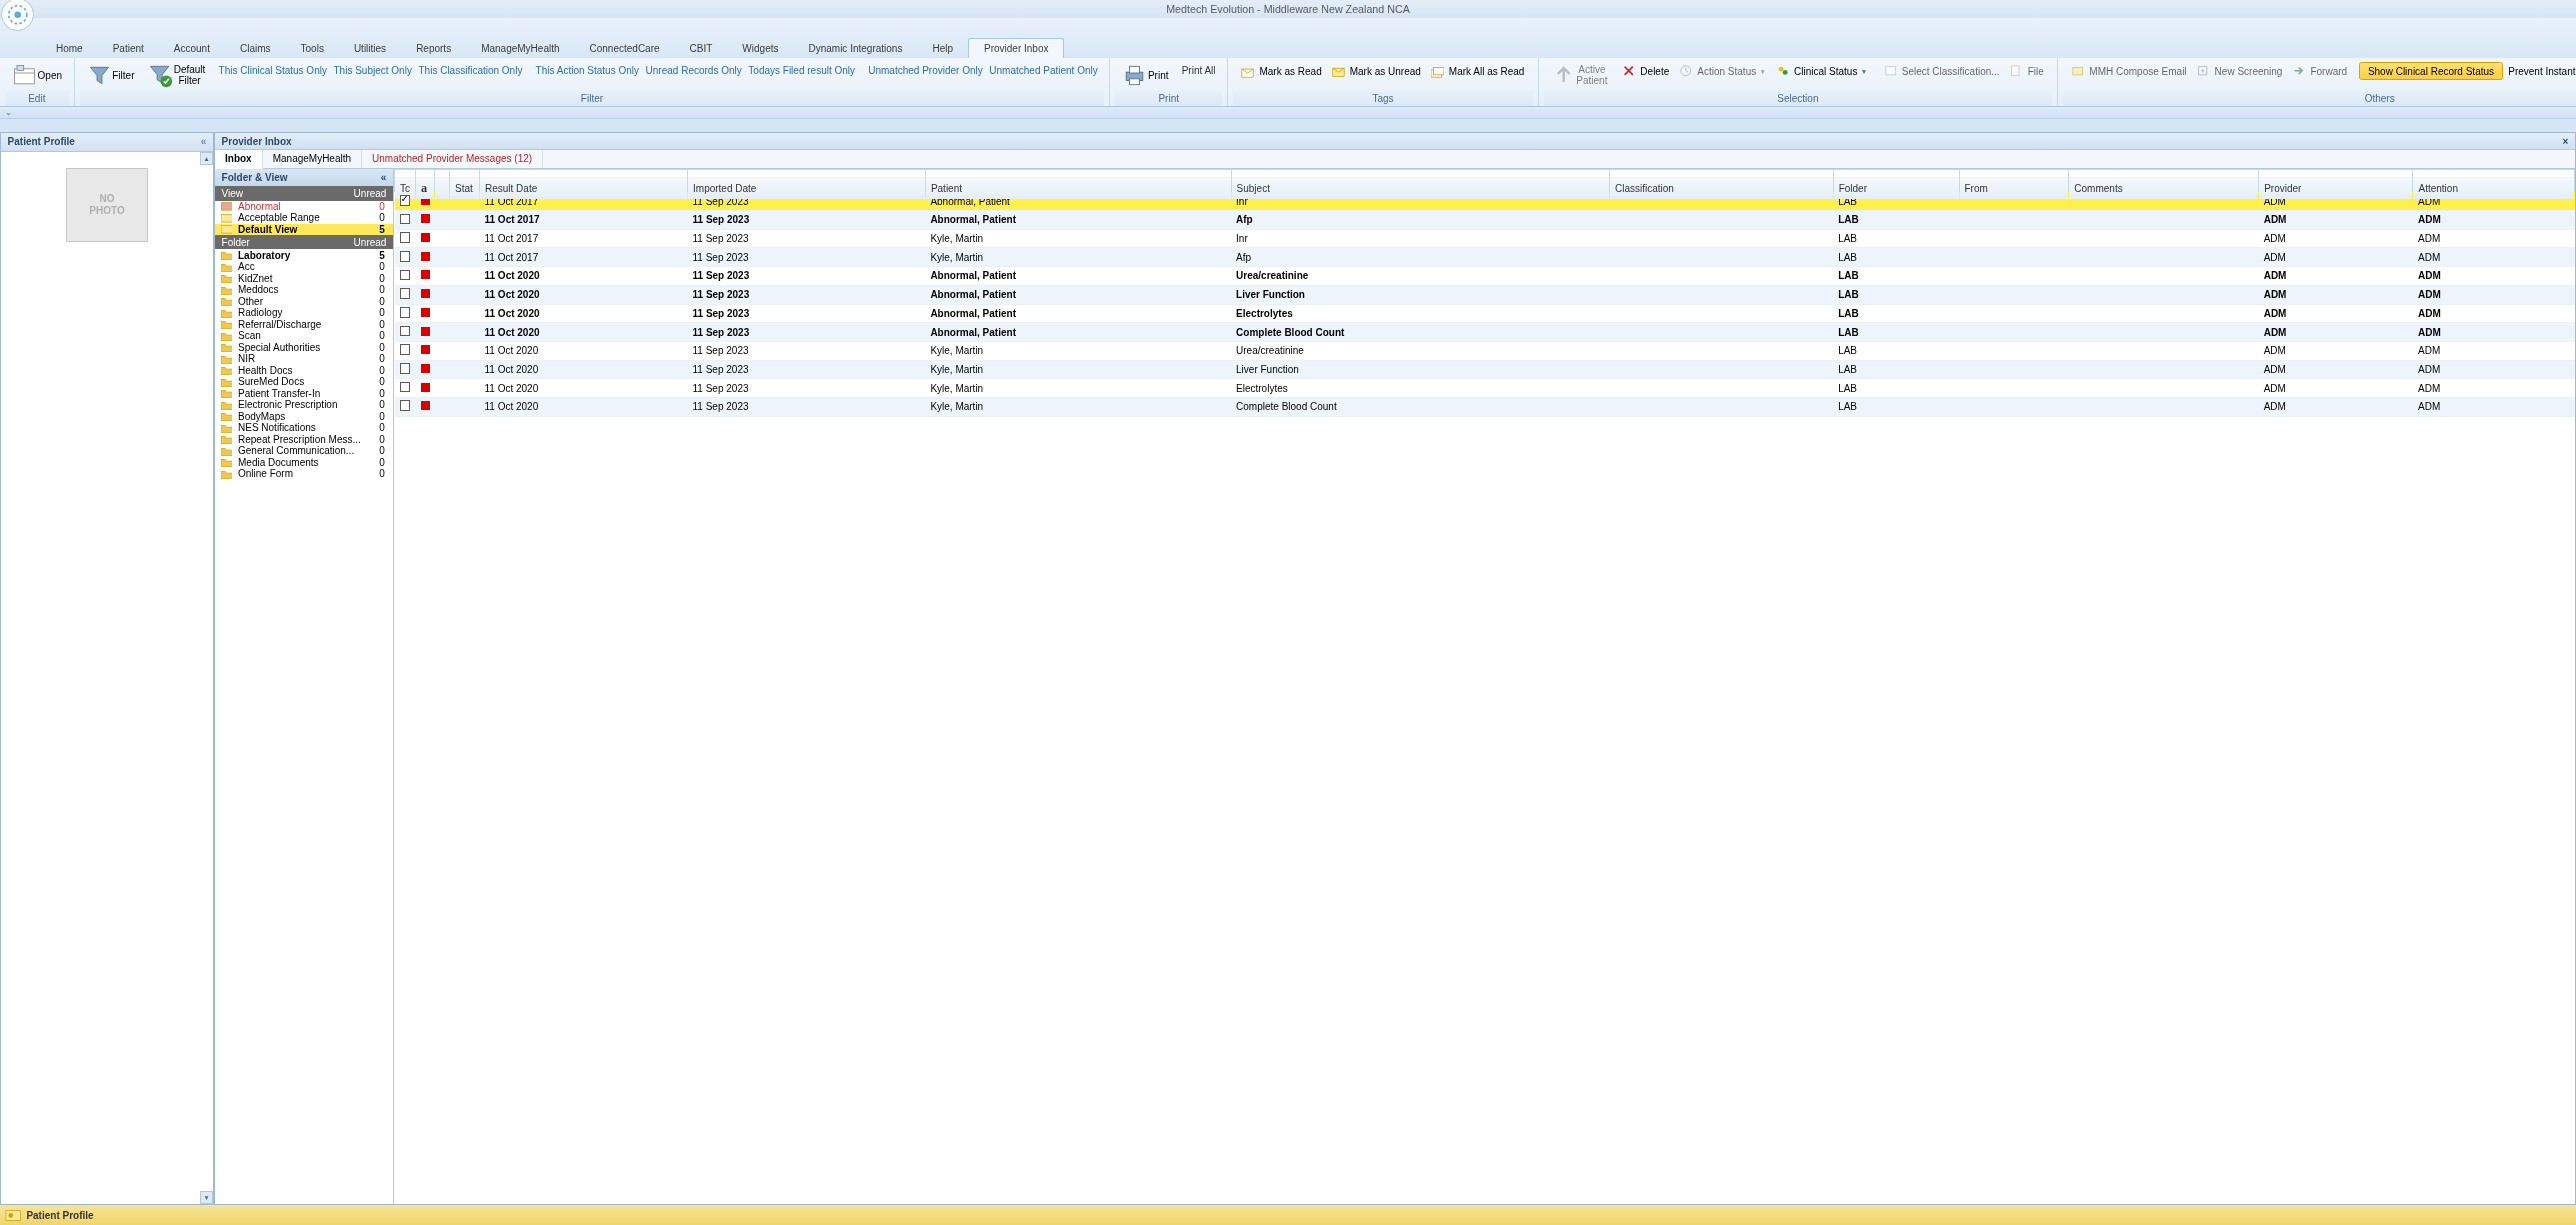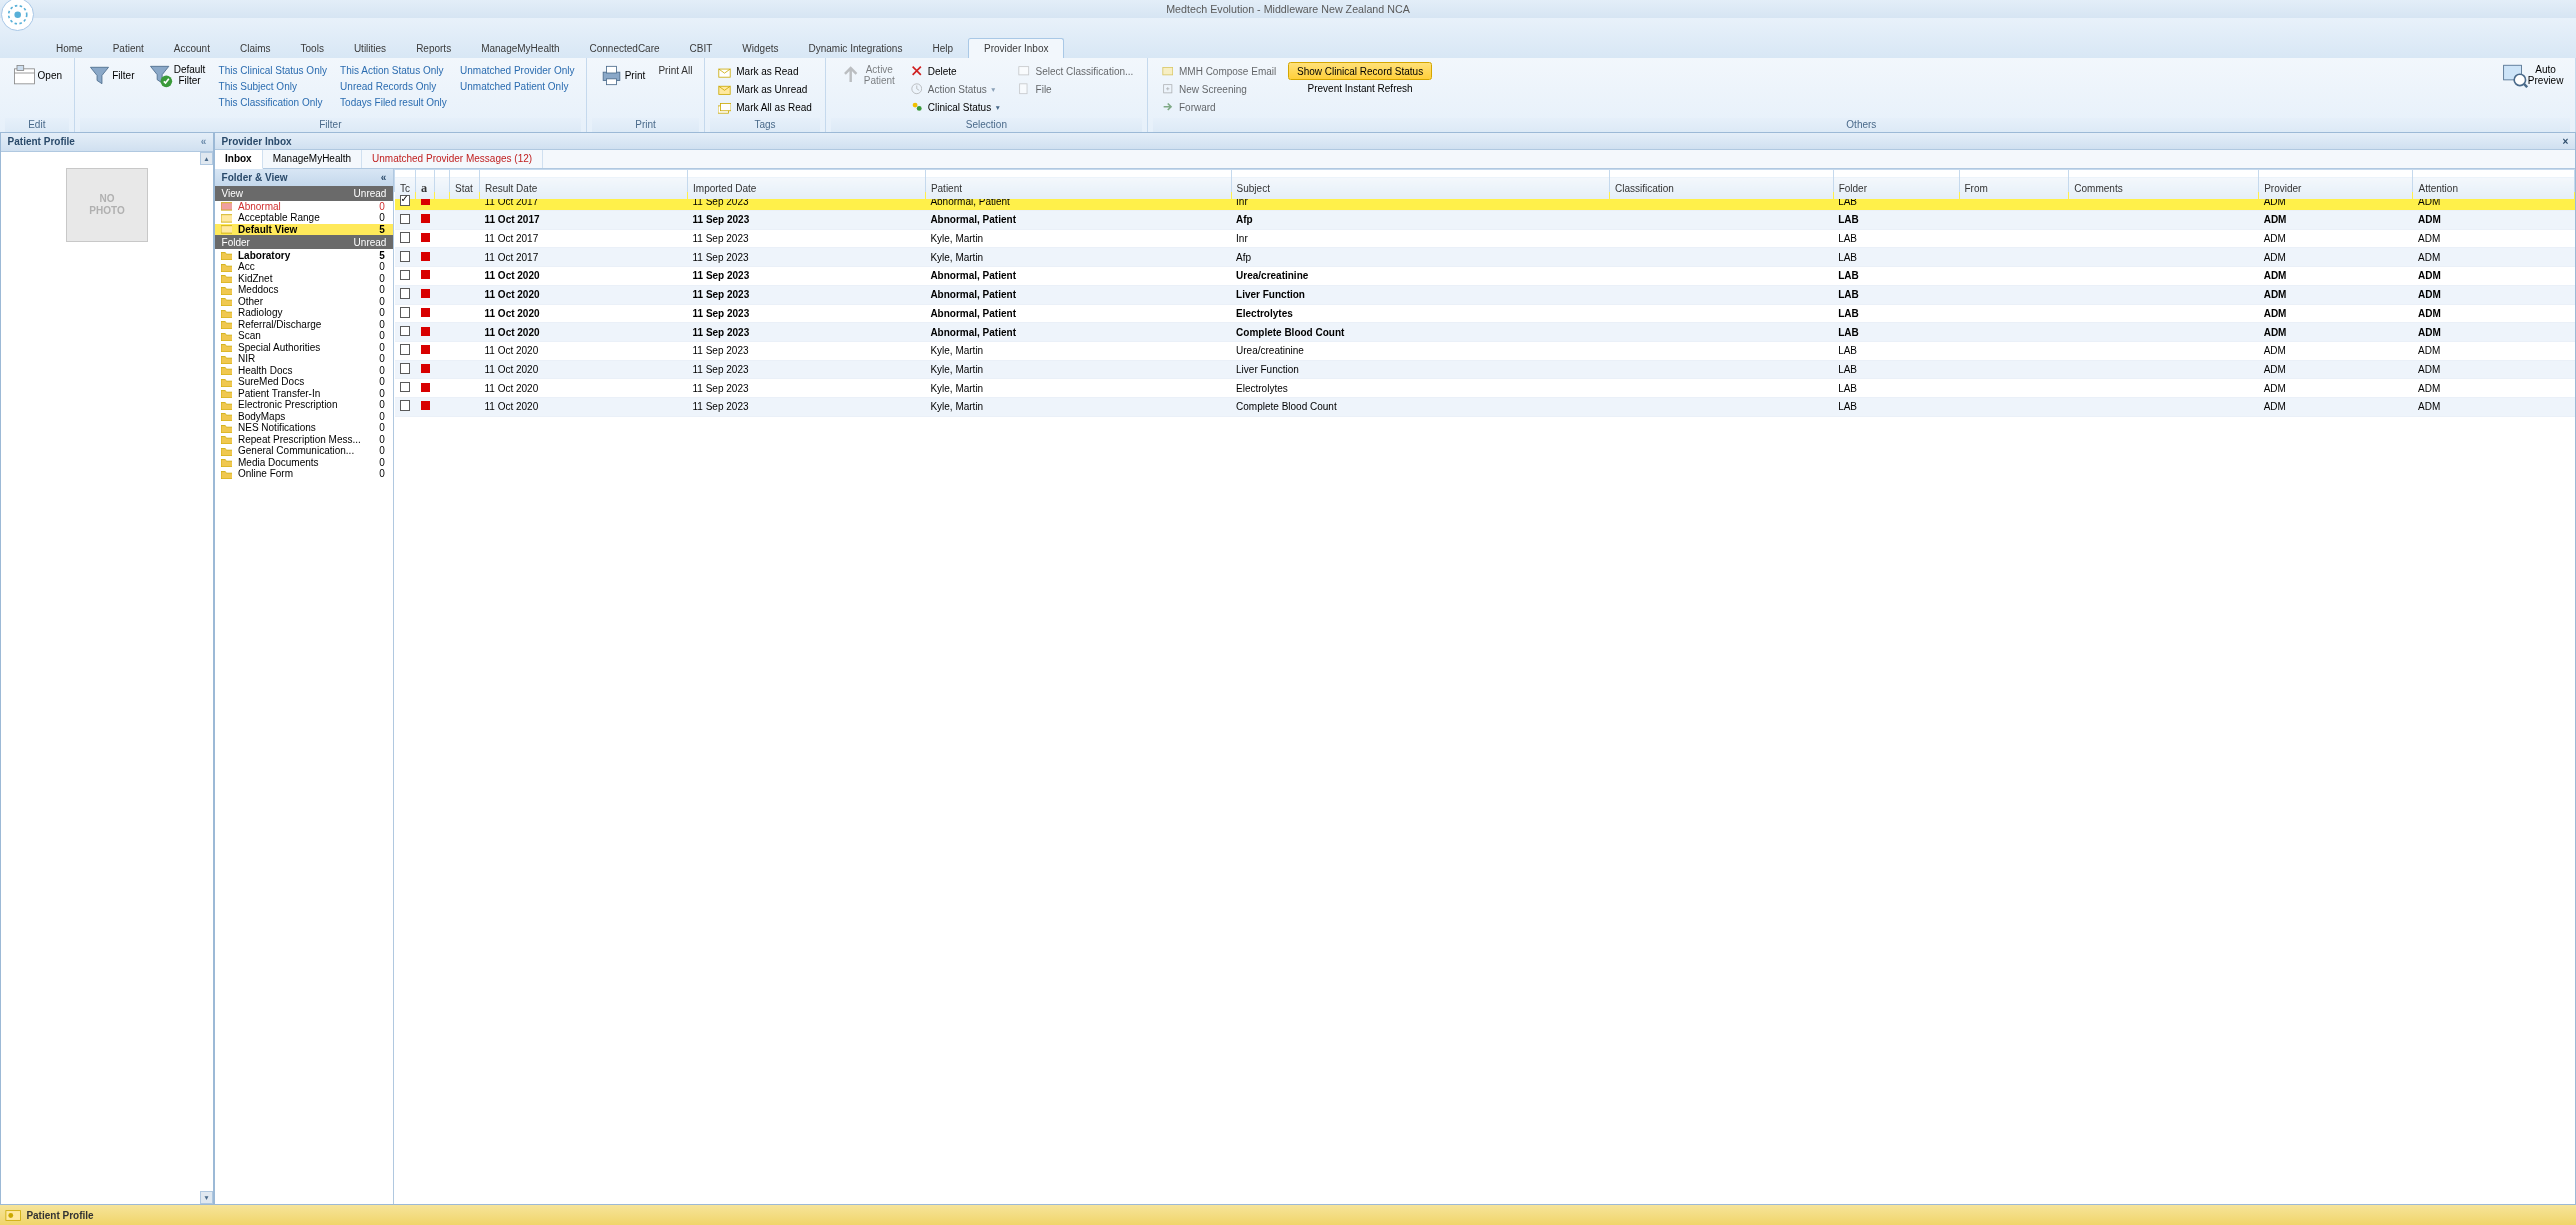--- a/index.html
+++ b/index.html
@@ -16,21 +16,21 @@
 .menu-row .tab.active { background:#f2f7fc; border:0.8px solid #a9c8e6; border-bottom:none; border-radius:2.5px 2.5px 0 0; }
 
 
 .ribbon { background:linear-gradient(#f2f7fc,#e6f0fa); border-bottom:0.8px solid #a9c8e6; display:flex; }
 .ribbon-group { border-right:0.8px solid #c5d9ed; padding:2.5px 5px 0 5px; display:flex; flex-direction:column; position:relative; }
 .ribbon-group-body { display:flex; align-items:flex-start; flex:1; }
 .ribbon-group-label { text-align:center; color:#4a6a8a; font-size:10px; padding:1.6px 0 2.5px 0; background:linear-gradient(#e6f0fa,#dce9f6); }
 .big-btn { display:flex; flex-direction:row; align-items:center; justify-content:center; padding:1.6px 6.6px; min-width:39px; cursor:pointer; }
 .big-btn .big-icon { width:26px; height:26px; margin-bottom:1.6px; display:flex; align-items:center; justify-content:center; }
 .big-btn .big-label { text-align:center; line-height:10.7px; }
-.stack-col { display:flex; flex-direction:column; padding:1.6px 3.3px; }
+.stack-col { display:flex; padding:1.6px 3.3px; }
 .stack-link { color:#2b6cb0; padding:2.5px 3.3px; cursor:pointer; white-space:nowrap; }
 .small-btn { display:flex; align-items:center; padding:2.5px 5px; cursor:pointer; white-space:nowrap; }
 .small-btn .sm-icon { width:13px; height:13px; margin-right:5px; display:flex; align-items:center; justify-content:center;}
 .highlight-btn { background:linear-gradient(#ffe17a,#ffcf3a); border:0.8px solid #d4a600; border-radius:2.5px; padding:2.5px 8.2px; }
 
 
 .expander-row { height:11.5px; background:linear-gradient(#dfecf8,#cfe0f0); border-bottom:0.8px solid #b9d0e7; padding-left:5px; color:#4a6a8a; font-size:8.2px; }
 
 
 .main { display:flex; position:absolute; top:132px; bottom:20px; left:0; right:0; }

